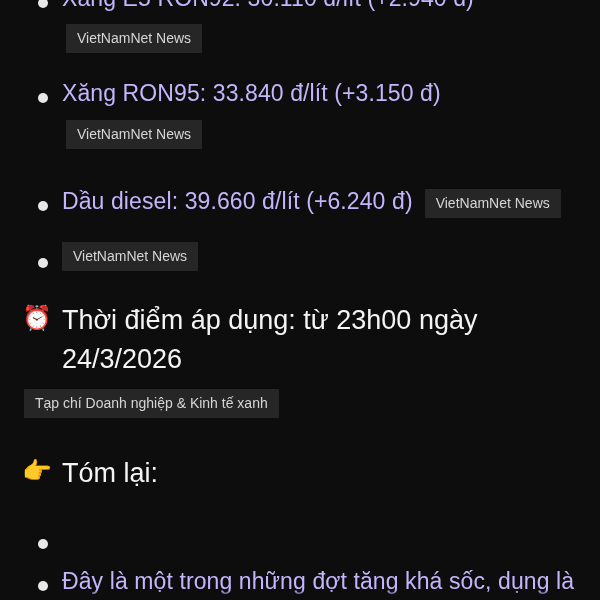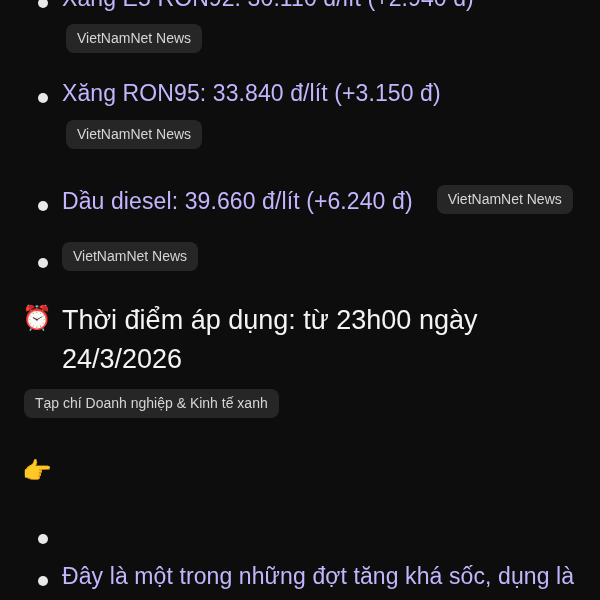--- a/index.html
+++ b/index.html
@@ -45,32 +45,32 @@
   }
   .bullet-text {
     font-size: 23px;
     line-height: 1.45;
     color: #c4b5fd;
     letter-spacing: 0.1px;
     font-weight: 400;
   }
   .inline-wrap {
     display: flex;
-    align-items: flex-start;
+    align-items: flex-end;
     flex-wrap: wrap;
-    gap: 24px;
+    gap: 12px;
   }
   .source-chip {
     display: inline-block;
     background: #262626;
     color: #d6d6d6;
     font-size: 14px;
     line-height: 1;
     padding: 7px 11px 8px 11px;
-    border-radius: 8px;
+    border-radius: 1px;
     white-space: nowrap;
   }
   .chip-line {
     margin: 9px 0 0 44px;
   }
   .block {
     margin-bottom: 6px;
   }
   .emoji-row {
     display: flex;
@@ -164,20 +164,21 @@
     <div class="emoji-row">
       <span class="emoji">⏰</span>
       <span class="heading-text">Thời điểm áp dụng: từ 23h00 ngày 24/3/2026</span>
     </div>
     <div class="chip-row-left">
       <span class="source-chip">Tạp chí Doanh nghiệp &amp; Kinh tế xanh</span>
     </div>
 
     <div class="summary-row">
       <span class="emoji">👉</span>
+      <span class="heading-text">Tóm lại:</span>
     </div>
 
     <div class="spacer-lg"></div>
 
     <div class="block">
       <div class="bullet-row">
         <span class="bullet-dot"></span>
       </div>
     </div>
 

